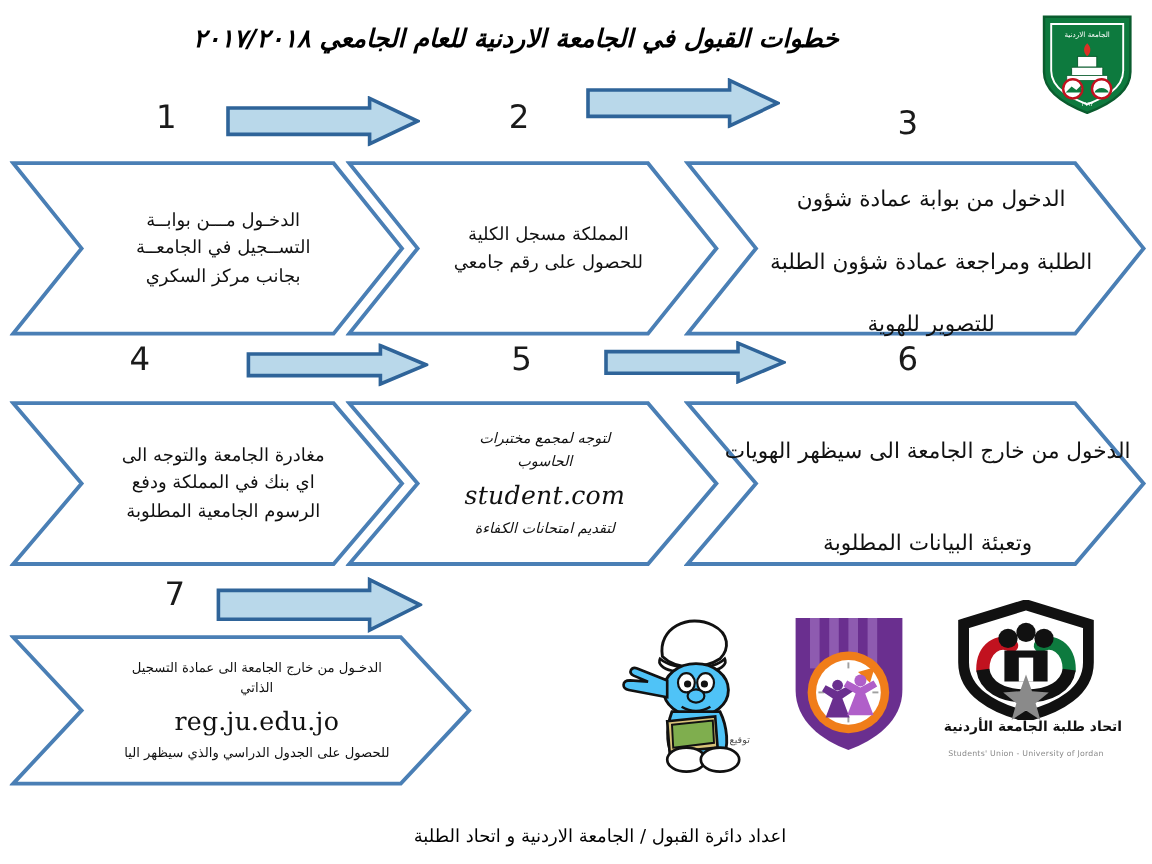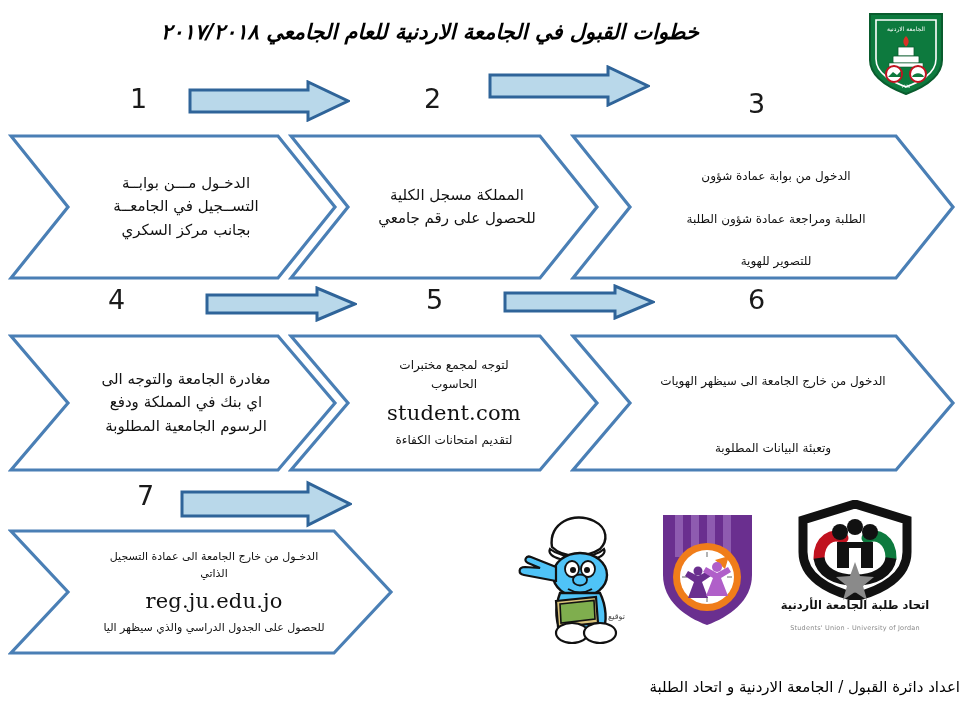--- a/index.html
+++ b/index.html
@@ -86,21 +86,21 @@
     align-items: center;
     justify-content: center;
     direction: rtl;
     text-align: center;
     font-family: "DejaVu Sans", "Liberation Sans", sans-serif;
     line-height: 1.55;
     color: #111111;
   }
   .chev-text .ln { display: block; white-space: nowrap; }
   .ln.sm { font-size: 12px; }
-  .ln.md { font-size: 12px; margin-top: 24px; }
+  .ln.md { font-size: 18px; margin-top: 24px; }
   .ln.lg { font-size: 15px; }
   .ln.url {
     font-family: "DejaVu Serif", "Liberation Serif", serif;
     font-size: 21px;
     direction: ltr;
     letter-spacing: 0.2px;
     margin: 3px 15px 2px;
   }
   .ln.tiny { font-size: 11px; }
 
@@ -115,20 +115,21 @@
     width: 160px;
     text-align: center;
     direction: rtl;
   }
   .union-ar {
     display: block;
     font-size: 11.5px;
     font-weight: bold;
     color: #111;
     letter-spacing: -0.2px;
+    text-align: right;
   }
   .union-en {
     display: block;
     font-size: 6.5px;
     color: #8a8a8a;
     direction: ltr;
     margin-top: 12px;
     letter-spacing: 0.2px;
   }
   .smurf-sign {
@@ -138,21 +139,22 @@
     font-size: 8px;
     color: #4a4a4a;
     direction: rtl;
   }
 
   
   .footer {
     position: absolute;
     left: 0;
     right: 0;
-    bottom: 24px;
+    bottom: 14px;
+    text-align: center;
     direction: rtl;
   }
   .footer-text {
     font-family: "DejaVu Sans", "Liberation Sans", sans-serif;
     font-size: 15px;
     color: #000000;
     padding-left: 40px;
   }
 </style>
 </head>
@@ -249,21 +251,21 @@
       <span class="ln lg">مغادرة الجامعة والتوجه الى</span>
       <span class="ln lg">اي بنك في المملكة ودفع</span>
       <span class="ln lg">الرسوم الجامعية المطلوبة</span>
     </div>
   </div>
 
   <div class="chev" style="left:288px; top:333px; width:312px; height:140px;">
     <svg width="312" height="140" viewBox="0 0 312 140" aria-hidden="true">
       <polygon points="3,3 252,3 309,70 252,137 3,137 60,70" fill="#ffffff" stroke="#4a7fb5" stroke-width="3.2"></polygon>
     </svg>
-    <div class="chev-text" style="left:56px; width:220px;">
+    <div class="chev-text" style="left:56px; width:220px;font-style:italic;">
       <span class="ln sm">لتوجه لمجمع مختبرات</span>
       <span class="ln sm">الحاسوب</span>
       <span class="ln url">student.com</span>
       <span class="ln sm">لتقديم امتحانات الكفاءة</span>
     </div>
   </div>
 
   <div class="chev" style="left:570px; top:333px; width:386px; height:140px;">
     <svg width="386" height="140" viewBox="0 0 386 140" aria-hidden="true">
       <polygon points="3,3 326,3 383,70 326,137 3,137 60,70" fill="#ffffff" stroke="#4a7fb5" stroke-width="3.2"></polygon>

